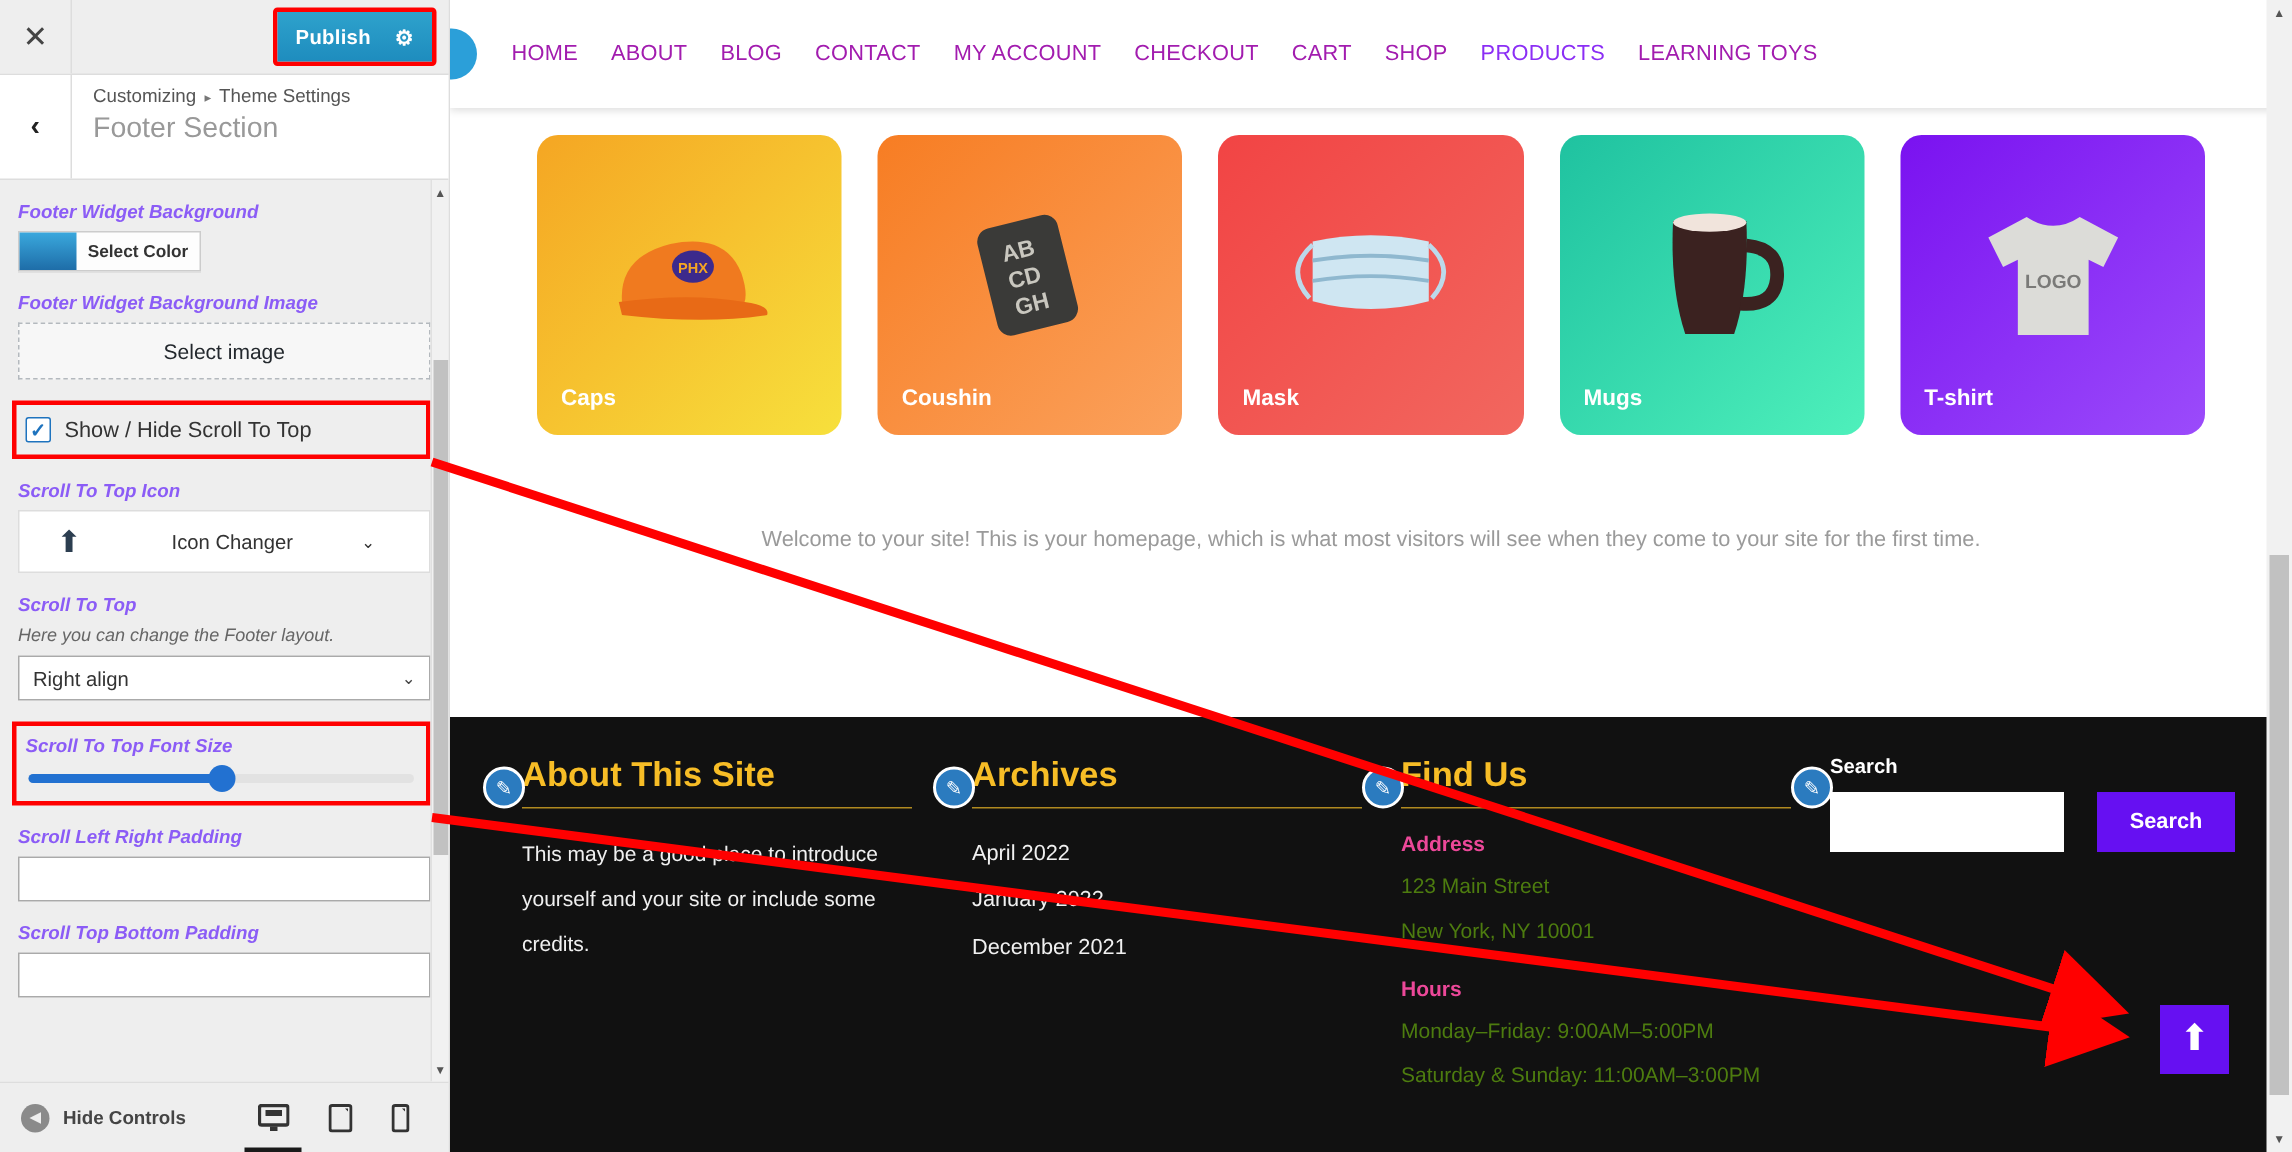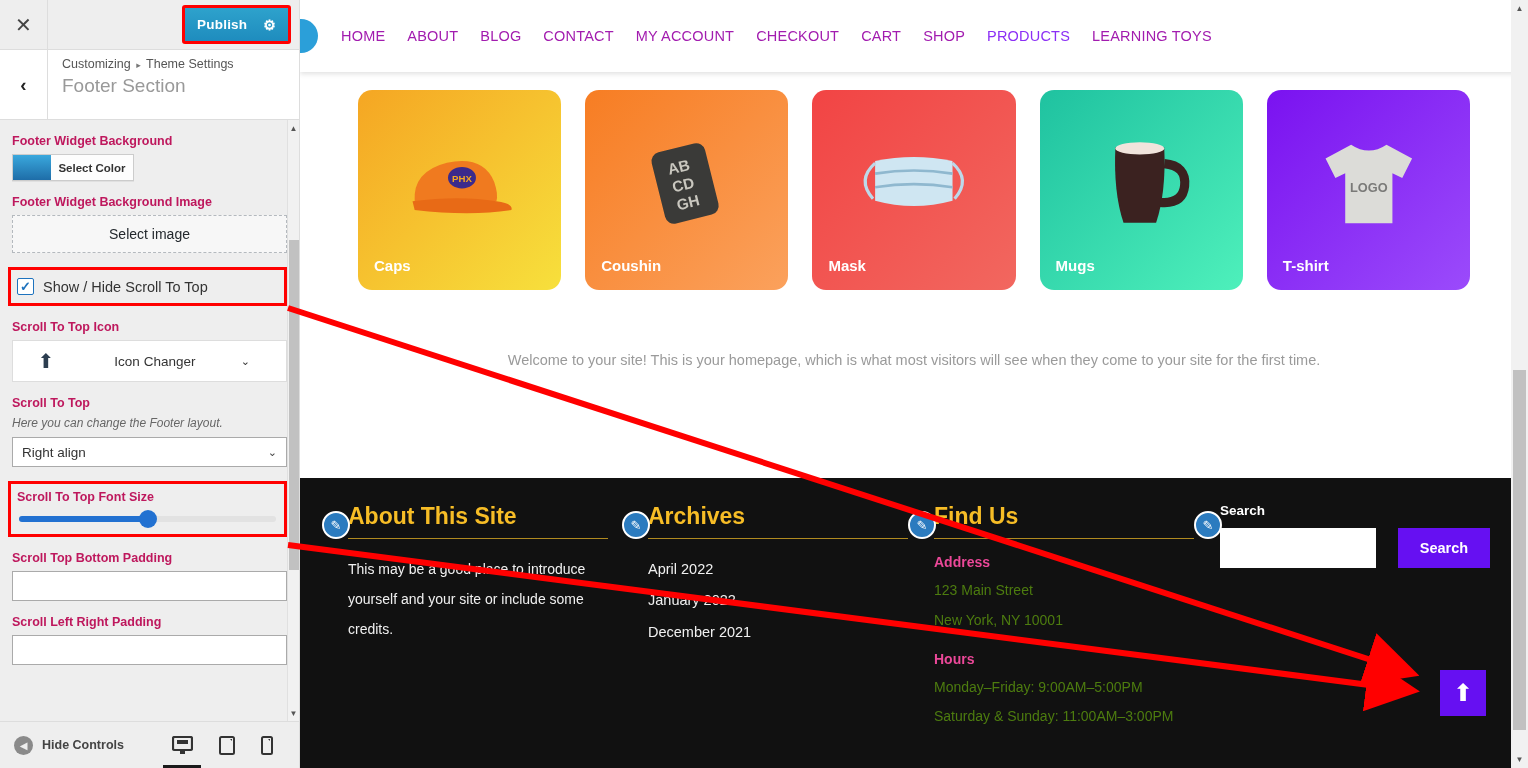--- a/index.html
+++ b/index.html
@@ -64,21 +64,21 @@
     height:16px; display:flex; align-items:center; justify-content:center;
     font-size:8px; color:#555; cursor:pointer;
   }
   .cz-sb-down { position:absolute; bottom:0; width:100%; }
   .cz-sb-thumb {
     position:absolute; left:1px; top:120px; width:10px; height:330px;
     background:#c1c1c1; border-radius:0;
   }
 
   .ctl { margin-bottom:14px; }
-  .ctl-label { font-size:12.5px; font-weight:bold; color:#be185d; margin-bottom:6px; }
+  .ctl-label { font-size:12.5px; font-weight:bold; color:#8b5cf6; margin-bottom:6px;font-style:italic; }
   .ctl-desc { font-size:12px; color:#666; font-style:italic; margin-bottom:7px; }
 
   .color-ctl { display:flex; width:122px; height:27px; border:1px solid #ccc;
     background:#fdfdfd; box-shadow:0 1px 0 rgba(0,0,0,.06); }
   .color-swatch { width:38px; background:linear-gradient(180deg,#3aa8dd 0%,#1e6da8 100%); }
   .color-swatch-label { flex:1; display:flex; align-items:center; justify-content:center;
     font-size:11.5px; font-weight:bold; color:#333; }
 
   .img-btn {
     border:1px dashed #b4b9be; background:#f7f7f7; color:#23282d;
@@ -314,26 +314,26 @@
       <div class="ctl-label">Scroll To Top Font Size</div>
       <div class="range-wrap">
         <div class="range-track">
           <div class="range-fill" style="width: 50%;"></div>
           <div class="range-thumb" style="left: 50%;"></div>
         </div>
       </div>
     </div>
 
     <div class="ctl">
+      <div class="ctl-label">Scroll Left Right Padding</div>
+      <input class="txt-in" type="text" value="" style="">
+    </div>
+
+    <div class="ctl">
       <div class="ctl-label">Scroll Top Bottom Padding</div>
-      <input class="txt-in" type="text" value="" style="">
-    </div>
-
-    <div class="ctl">
-      <div class="ctl-label">Scroll Left Right Padding</div>
       <input class="txt-in" type="text" value="" style="">
     </div>
 
     <div class="cz-scrollbar">
       <div class="cz-sb-up">▲</div>
       <div class="cz-sb-thumb"></div>
       <div class="cz-sb-down">▼</div>
     </div>
   </div>
 

